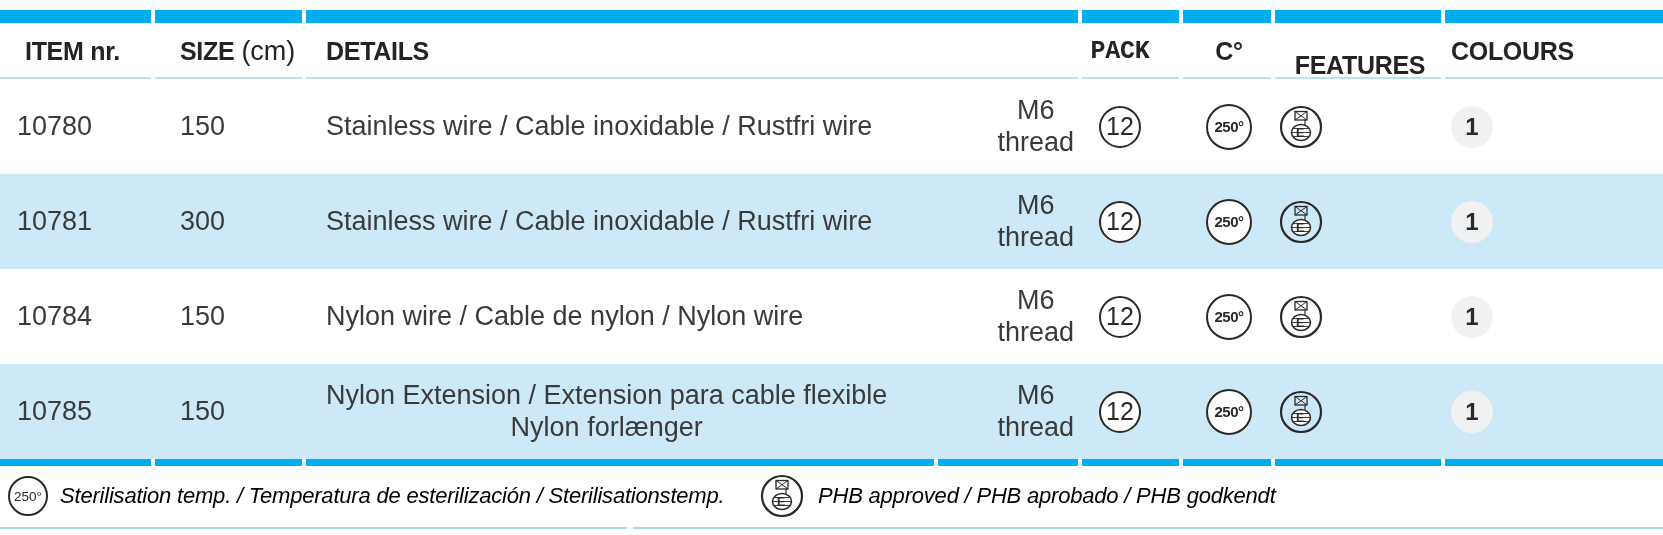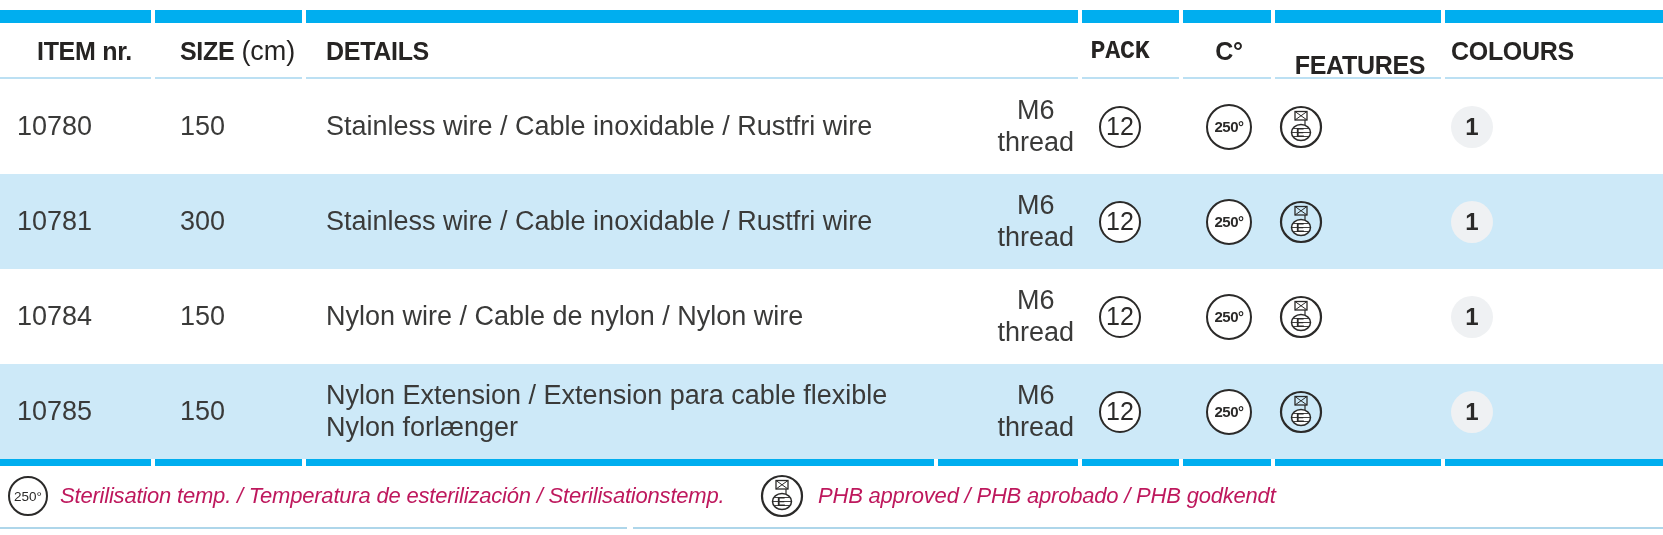--- a/index.html
+++ b/index.html
@@ -23,55 +23,55 @@
   .midbar .seg { background:#00AEEF; border-right:4px solid #ffffff; }
   .midbar .seg:last-child { border-right:none; }
 
   .seprow { height:2px; }
   .seprow .seg { background:#bce0f3; border-right:4px solid #ffffff; }
   .seprow .seg:last-child { border-right:none; }
 
   
   .headrow { height:54px; align-items:center; color:#262423; }
   .hcell { font-weight:bold; font-size:25px; letter-spacing:-0.3px; white-space:nowrap; }
-  .h-item { padding-left:37px; }
+  .h-item { padding-left:25px; }
   .h-size { padding-left:25px; }
   .h-size .unit { font-weight:normal; font-size:27px; margin-left:7px; letter-spacing:0; }
   .h-details { padding-left:20px; }
   .h-pack { text-align:center; padding-right:25px;font-family:Liberation Mono, monospace; }
   .h-temp { text-align:center; }
   .h-features { text-align:center;margin-top:28px; }
   .h-colours { padding-left:6px; }
 
   
   .row { height:95px; align-items:center; font-size:27px; }
   .row.alt { background:#cde9f8; }
   .cell-item { padding-left:17px; }
   .cell-size { padding-left:25px; }
   .cell-details { display:flex; justify-content:space-between; align-items:center; padding-left:20px; padding-right:8px; }
-  .dtext { line-height:1.16; }
+  .dtext { line-height:1.16;text-align:center; }
   .thread { text-align:center; line-height:1.15; margin-left:12px; }
   .cell-pack { display:flex; justify-content:center; padding-right:25px; }
   .cell-temp { display:flex; justify-content:center; }
   .cell-features { display:flex; padding-left:4px; }
   .cell-colours { display:flex; padding-left:6px; }
 
   .circle { border:2px solid #2b2a29; border-radius:50%; display:flex; align-items:center; justify-content:center; background:#fff; color:#2b2a29; }
   .pack-c { width:42px; height:42px; font-size:25px; }
   .temp-c { width:46px; height:46px; font-size:15px; font-weight:bold; letter-spacing:-0.5px; }
   .badge { width:42px; height:42px; border-radius:50%; background:#eff1f3; display:flex; align-items:center; justify-content:center; font-size:24px; font-weight:bold; color:#2b2a29; }
   .phb { width:44px; height:44px; }
 
   
   .legend { position:relative; height:60px; }
   .lgroup { position:absolute; top:50%; transform:translateY(-50%); display:flex; align-items:center; white-space:nowrap; }
   .lg-steril { left:8px; }
   .lg-phb { left:760px; }
   .temp-legend { width:40px; height:40px; border:2.5px solid #2b2a29; font-size:13.5px; }
-  .ltext { font-style:italic; font-size:22px; letter-spacing:-0.2px; color:#be185d; margin-left:12px; }
+  .ltext { font-style:italic; font-size:22px; letter-spacing:-0.2px; color:#000000; margin-left:12px; }
   .lg-phb .ltext { margin-left:14px; }
 
   .bottomline { margin-top:1px; display:flex; height:2px; }
   .bl-a { width:627px; background:#aed6ea; }
   .bl-gap { width:6px; background:#ffffff; }
   .bl-b { flex:1; background:#aed6ea; }
 </style>
 </head>
 <body>
 

